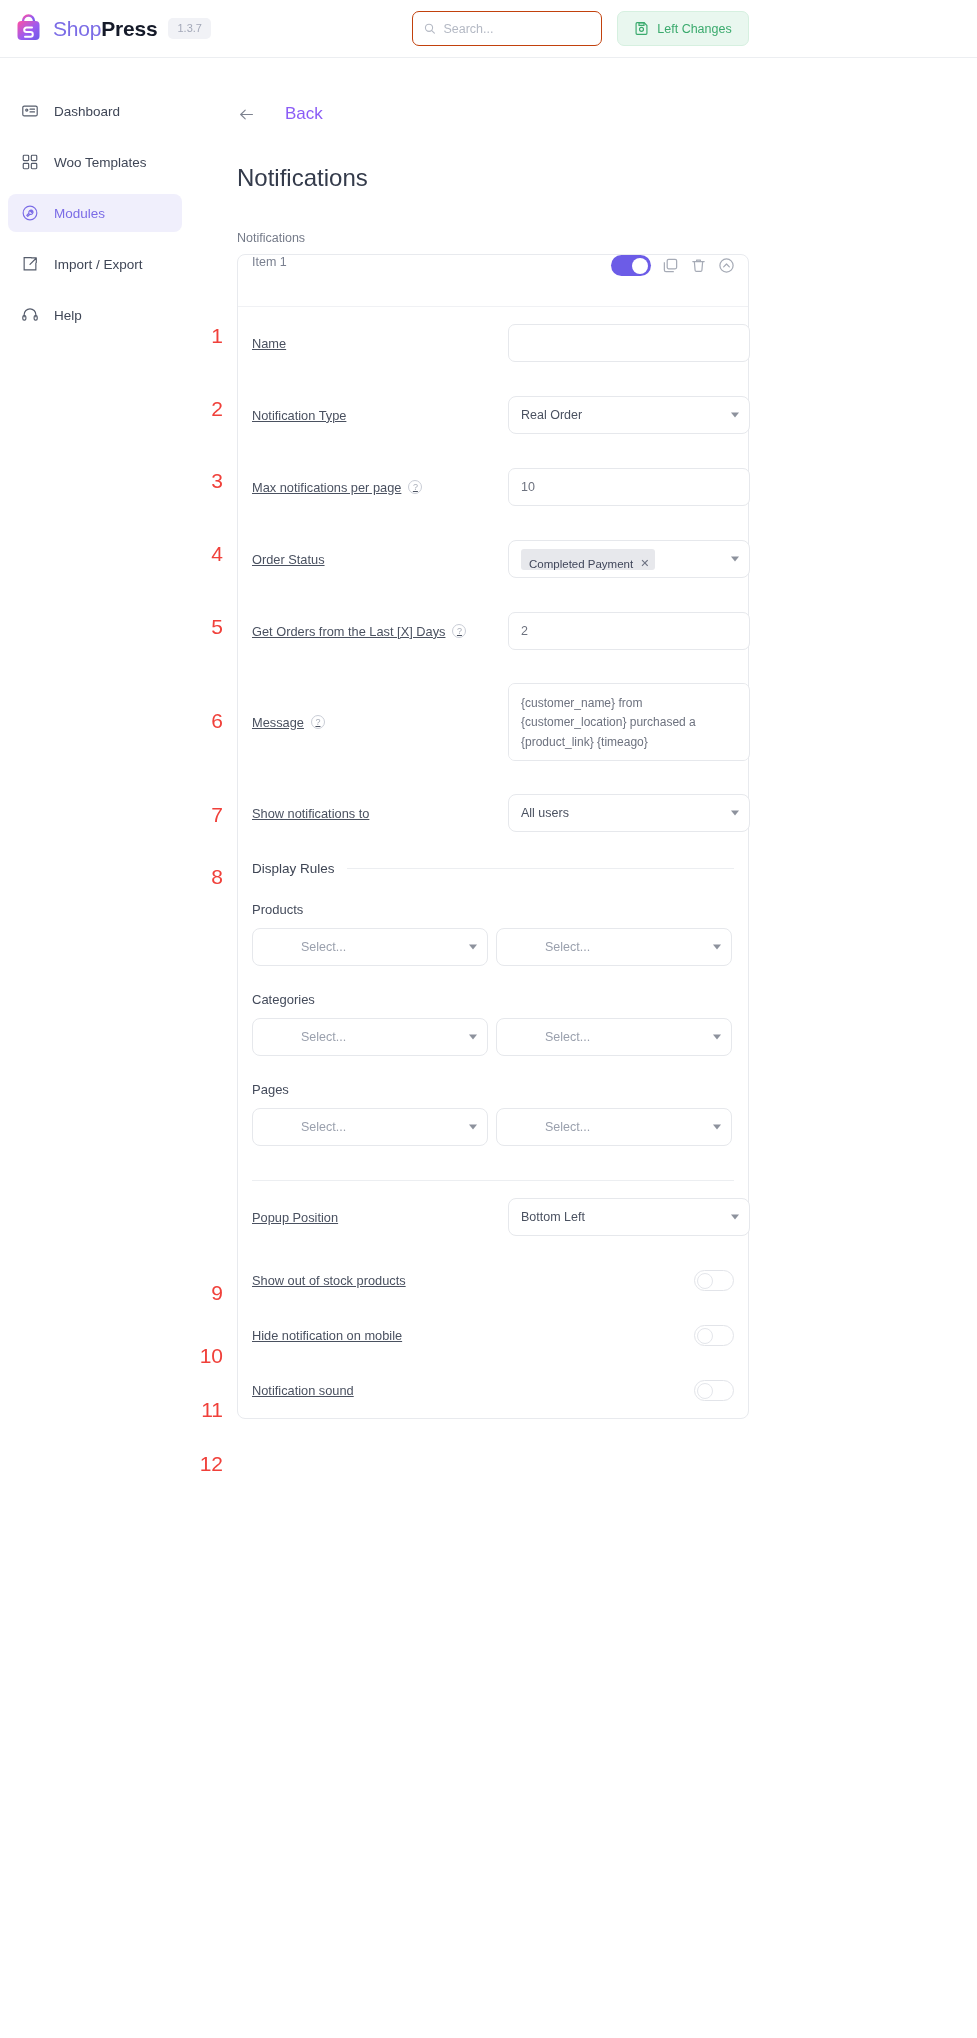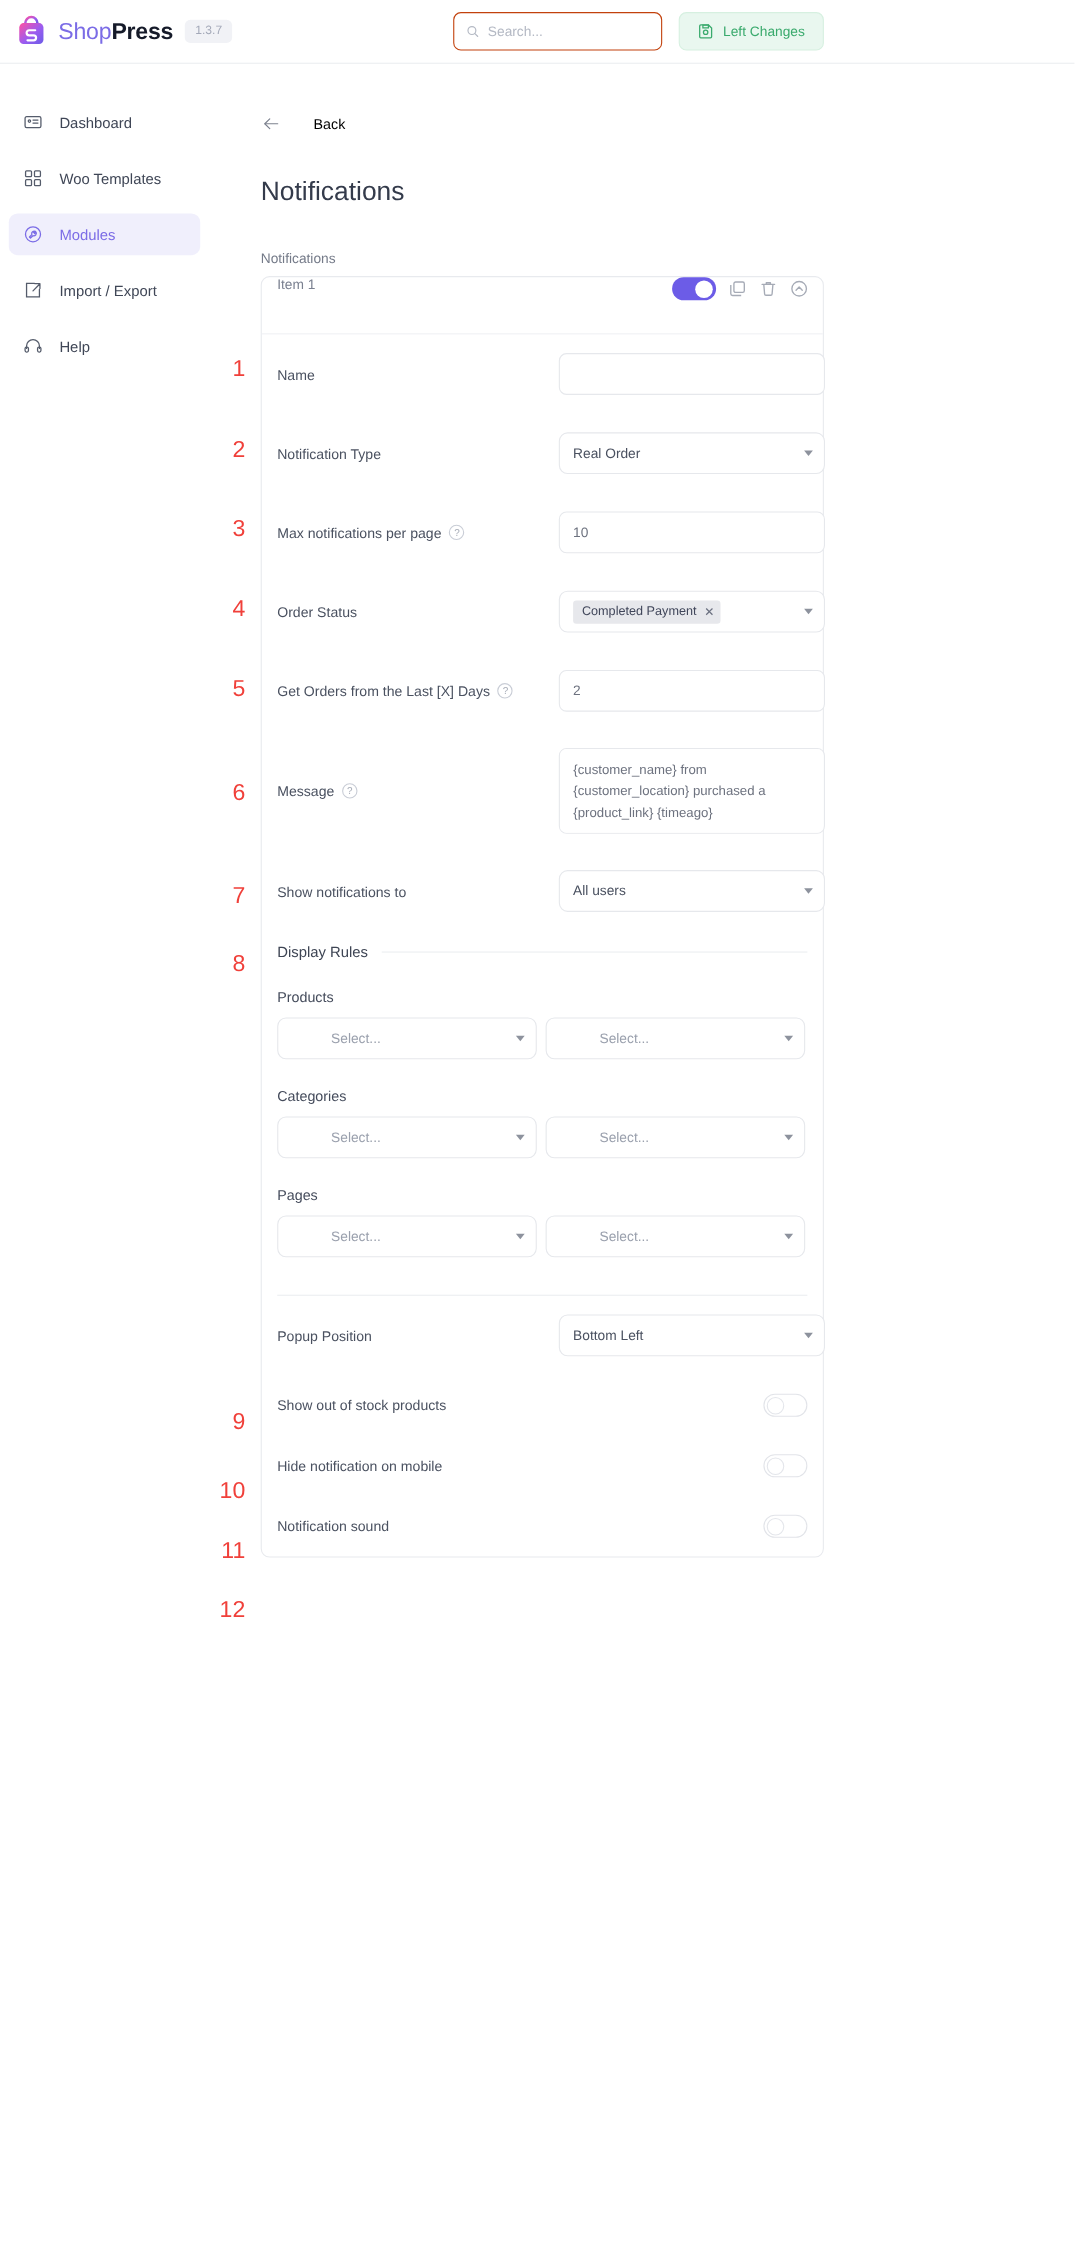--- a/index.html
+++ b/index.html
@@ -52,21 +52,21 @@
     height: 38px; margin: 0 8px 13px 8px; padding: 0 13px;
     border-radius: 8px; color: #3f4656; font-size: 13.5px; cursor: pointer;
   }
   .nav-item.active { background: #f0effc; color: #7b6ce6; }
   .nav-icon { width: 18px; height: 18px; display: block; flex: 0 0 18px; }
 
   
   .main { position: absolute; left: 190px; top: 59px; width: 787px; }
   .back-row { display: flex; align-items: center; gap: 30px; margin: 45px 0 0 48px; }
   .back-arrow { width: 17px; height: 17px; color: #7d828f; }
-  .back-label { font-size: 13px; color: #000000; cursor: pointer; }
+  .back-label { font-size: 17px; color: #8b5cf6; cursor: pointer; }
   .page-title { margin: 40px 0 0 47px; font-size: 24px; color: #343b4b; font-weight: 400; }
   .section-label { margin: 39px 0 9px 47px; font-size: 12.5px; color: #757b89; }
 
   .card {
     margin-left: 47px; width: 512px; border: 1px solid #e8eaee;
     border-radius: 8px; background: #fff;
   }
   .card-head {
     height: 52px; display: flex; align-items: flex-start; padding: 0 13px 0 14px;
     border-bottom: 1px solid #f0f1f4;
@@ -84,21 +84,21 @@
   .toggle.off { background: #fff; border: 1px solid #e2e4e9; }
   .toggle.off .knob { left: 2px; background: #fff; border: 1px solid #e4e6eb; top: 1.5px; }
   .icon-btn { width: 17px; height: 17px; color: #a6abb6; cursor: pointer; }
 
   .field-row {
     display: flex; align-items: center; padding: 0 14px; min-height: 72px;
     position: relative;
   }
   .field-label {
     font-size: 12.8px; color: #4a5160; display: flex; align-items: center; gap: 7px;
-    width: 256px; flex: 0 0 256px;
+    width: 256px; flex: 0 0 256px; text-decoration: underline;
   }
   .help-dot {
     width: 14px; height: 14px; border-radius: 50%; border: 1px solid #c9cdd6;
     color: #a7acb7; font-size: 9px; display: flex; align-items: center;
     justify-content: center; cursor: pointer; flex: 0 0 14px;
   }
   .control { flex: 1; display: flex; justify-content: flex-end; }
 
   .inp {
     width: 242px; height: 38px; border: 1px solid #e6e8ec; border-radius: 7px;
@@ -112,21 +112,21 @@
     display: flex; align-items: center; position: relative; cursor: pointer;
   }
   .sel .caret {
     position: absolute; right: 10px; top: 50%; transform: translateY(-50%);
     width: 0; height: 0; border-left: 4px solid transparent;
     border-right: 4px solid transparent; border-top: 5px solid #8d929d;
   }
   .sel.placeholder { color: #9aa0ad; padding-left: 48px; }
   .chip {
     background: #e7e8ec; border-radius: 3px; height: 21px; padding: 0 6px 0 8px;
-    display: inline-flex; align-items: center; gap: 7px;
+    display: inline-flex; align-items: flex-end; gap: 7px;
     font-size: 11.5px; color: #40465a;
   }
   .chip-x { color: #6b7080; font-size: 11px; cursor: pointer; }
   .ta {
     width: 242px; height: 78px; border: 1px solid #e6e8ec; border-radius: 7px;
     padding: 10px 12px; font-size: 12px; line-height: 1.62; color: #6d727f;
     resize: none; outline: none; font-family: "Liberation Sans", sans-serif;
     background: #fff;
   }
 

